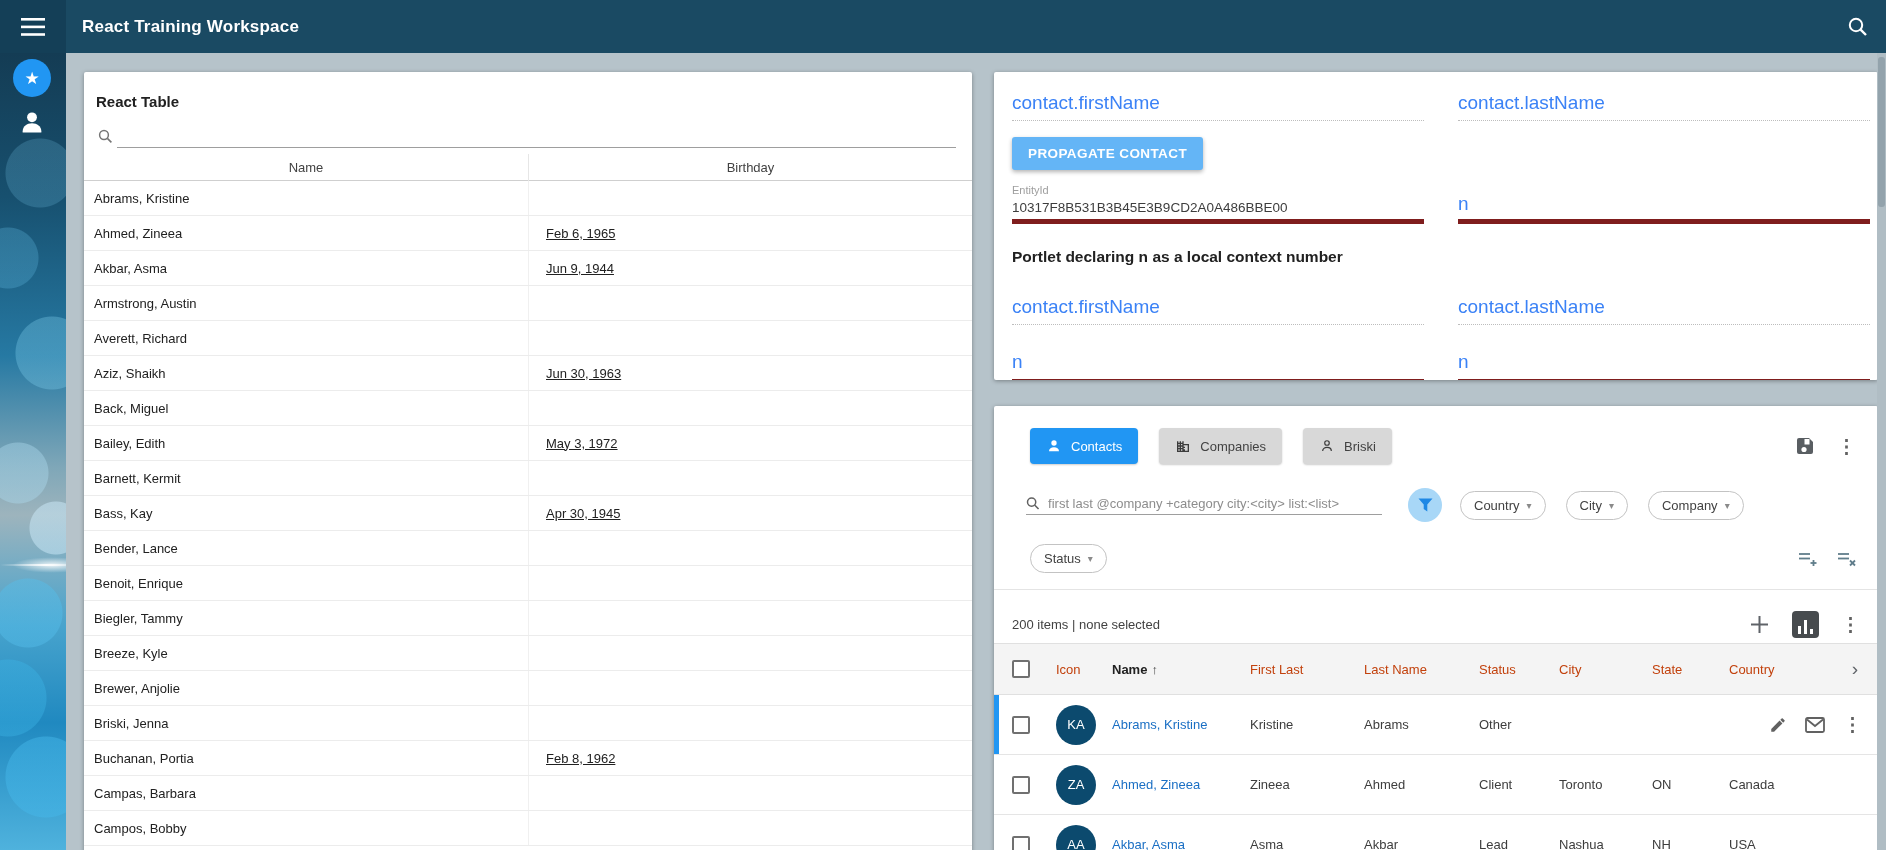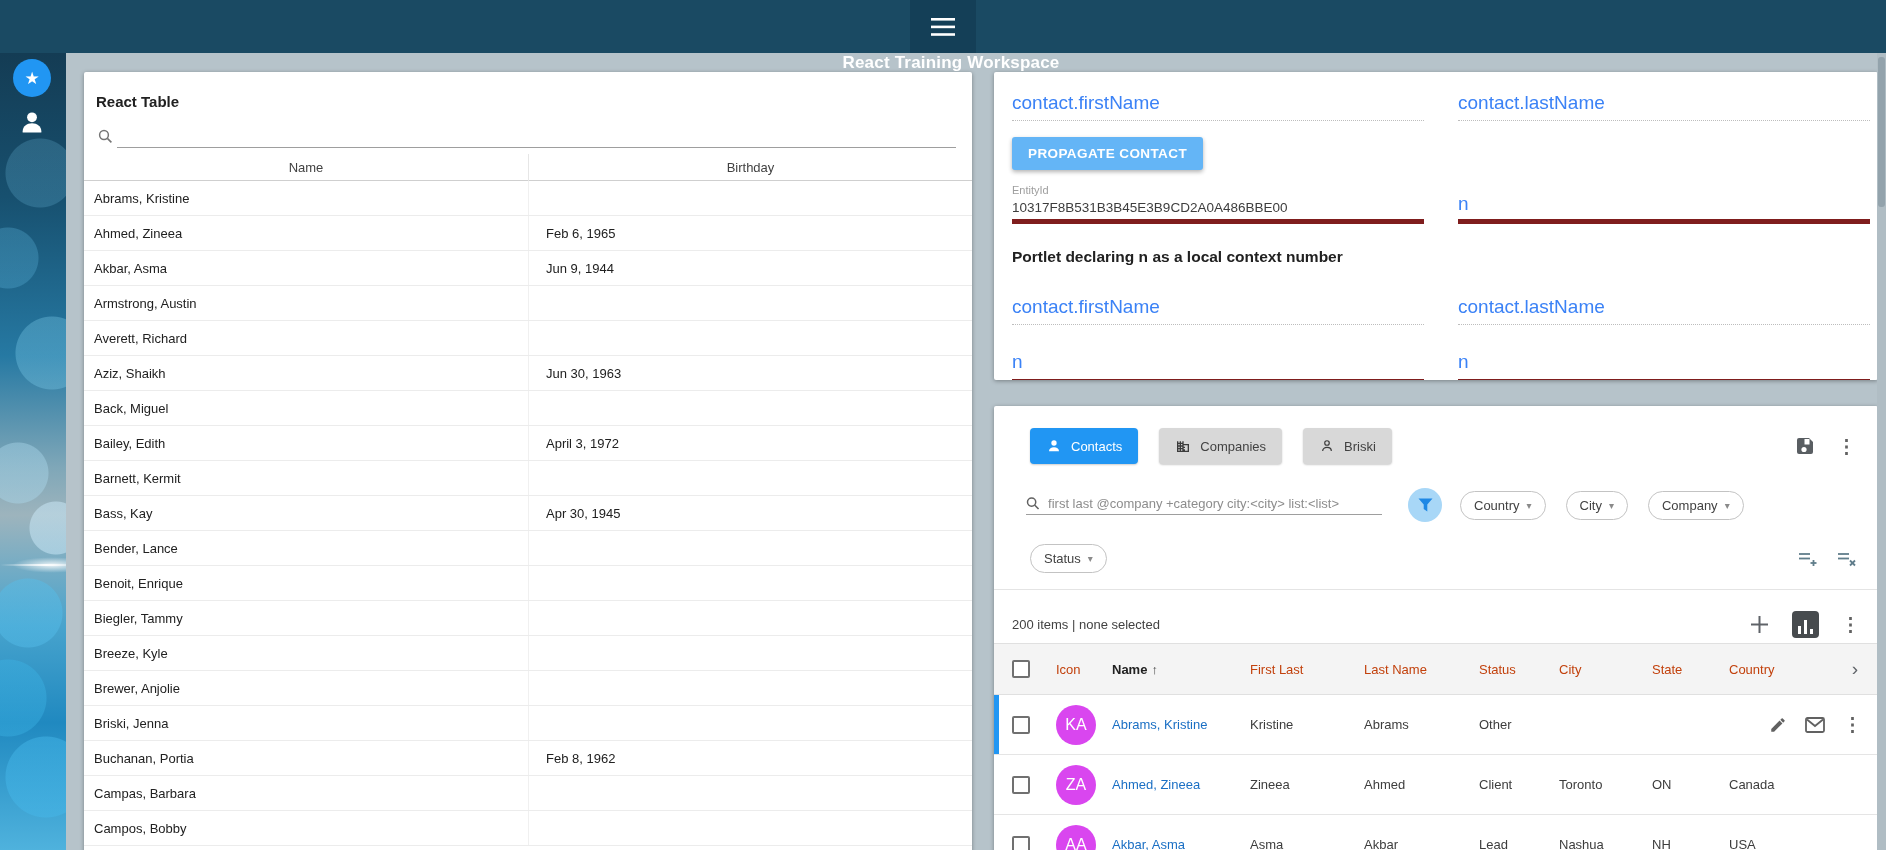--- a/index.html
+++ b/index.html
@@ -1,20 +1,20 @@
 <!DOCTYPE html>
 <html><head>
 <meta charset="utf-8">
 <style>
   * { margin:0; padding:0; box-sizing:border-box; }
   html,body { width:1886px; height:850px; overflow:hidden; font-family:"Liberation Sans",sans-serif; }
   .screen { position:relative; width:1886px; height:850px; background:#b6c3ca; overflow:hidden; }
 
   
-  .topbar { position:absolute; left:0; top:0; width:1886px; height:53px; background:#1a4a63; z-index:30; display:flex; align-items:center;flex-direction:column; }
+  .topbar { position:absolute; left:0; top:0; width:1886px; height:53px; background:#1a4a63; z-index:30; display:flex; align-items:center; }
   .topbar-menu { width:66px; height:53px; background:#143f57; display:flex; align-items:center; justify-content:center; cursor:pointer; flex:0 0 auto; }
   .topbar-title { color:#fff; font-size:17px; font-weight:bold; margin-left:16px; letter-spacing:.2px; }
   .topbar-search { margin-left:auto; margin-right:12px; width:34px; height:34px; display:flex; align-items:center; justify-content:center; cursor:pointer; }
 
   
   .sidebar { position:absolute; left:0; top:53px; width:66px; height:797px; z-index:20;
     background:
       radial-gradient(circle at 40px 120px, rgba(120,200,235,.22) 0 34px, transparent 35px),
       radial-gradient(circle at 8px 205px,  rgba(100,190,230,.28) 0 30px, transparent 31px),
       radial-gradient(circle at 52px 300px, rgba(130,210,240,.32) 0 36px, transparent 37px),
@@ -43,21 +43,21 @@
   .lt-search { display:flex; align-items:flex-end; margin:18px 16px 0 14px; }
   .lt-search .mag { flex:0 0 auto; margin:0 4px 4px 0; }
   .lt-search .line { flex:1; border-bottom:1px solid #9e9e9e; }
   .lt-search input { width:100%; border:none; outline:none; font-size:13px; padding:2px 0; background:transparent; color:#212121; }
   .lt-head { display:grid; grid-template-columns:1fr 1fr; height:27px; align-items:center; border-bottom:1px solid #cfcfcf; margin-top:6px; }
   .lt-head .hc { text-align:center; font-size:13px; color:#424242; }
   .lt-head .hc:last-child { border-left:1px solid #e6e6e6; height:100%; line-height:27px; }
   .lt-row { display:grid; grid-template-columns:1fr 1fr; height:35px; border-bottom:1px solid #ececec; cursor:pointer; }
   .lt-cell { font-size:13px; color:#212121; display:flex; align-items:center; }
   .lt-name { padding-left:10px; }
-  .lt-bday { border-left:1px solid #f0f0f0; padding-left:17px; }
+  .lt-bday { border-left:1px solid #f0f0f0; padding-left:17px;text-decoration:underline; }
 
   
   .form-inner { padding:20px 8px 0 18px; }
   .f-grid { display:grid; grid-template-columns:412px 412px; column-gap:34px; }
   .f-field { position:relative; }
   .f-label { font-size:19px; color:#3b82f6; padding-bottom:6px; }
   .f-label.small { font-size:11px; color:#9e9e9e; padding-bottom:4px; }
   .f-value { font-size:13.5px; color:#3d3d3d; padding-bottom:4px; min-height:18px; }
   .u-dot { border-bottom:1px dotted #bdbdbd; }
   .u-solid { border-bottom:5px solid #7f1d1d; }
@@ -96,21 +96,21 @@
 
   .grid-row { display:grid; grid-template-columns:44px 56px 138px 114px 115px 80px 93px 77px 96px 1fr; align-items:center; padding:0 12px 0 18px; }
   .c-headrow { height:52px; background:#f4f4f4; border-top:1px solid #e0e0e0; border-bottom:1px solid #e0e0e0; }
   .c-h { font-size:13px; color:#c2410c; padding-right:8px; }
   .c-h.sorted { color:#212121; font-weight:bold; }
   .c-h .arrow { font-weight:normal; font-size:13px; margin-left:4px; color:#424242; }
   .c-h.chev { text-align:right; font-size:19px; color:#5f6368; cursor:pointer; }
   .cbx { width:18px; height:18px; border:2px solid #707070; border-radius:2px; background:#fff; cursor:pointer; }
   .c-row { position:relative; height:60px; border-bottom:1px solid #e5e5e5; cursor:pointer; background:#fff; }
   .c-row .selbar { position:absolute; left:0; top:0; width:5px; height:100%; background:#2196f3; }
-  .avatar { width:40px; height:40px; border-radius:50%; background:#d946ef; color:#fff; font-size:16px; display:flex; align-items:center; justify-content:center; }
+  .avatar { width:40px; height:40px; border-radius:50%; background:#0c4a6e; color:#fff; font-size:13px; display:flex; align-items:center; justify-content:center; }
   .c-cell { font-size:13px; color:#3d3d3d; padding-right:8px; overflow:hidden; white-space:nowrap; }
   .c-cell.namelink { color:#1a6fc4; }
   .row-actions { position:absolute; right:12px; top:0; height:100%; display:flex; align-items:center; gap:10px; }
 </style>
 </head>
 <body>
 
 <div class="screen">
 
   <header class="topbar">
@@ -179,21 +179,21 @@
         <div class="lt-row">
           <div class="lt-cell lt-name">Aziz, Shaikh</div>
           <div class="lt-cell lt-bday">Jun 30, 1963</div>
         </div>
         <div class="lt-row">
           <div class="lt-cell lt-name">Back, Miguel</div>
           <div class="lt-cell lt-bday"></div>
         </div>
         <div class="lt-row">
           <div class="lt-cell lt-name">Bailey, Edith</div>
-          <div class="lt-cell lt-bday">April 3, 1972</div>
+          <div class="lt-cell lt-bday">May 3, 1972</div>
         </div>
         <div class="lt-row">
           <div class="lt-cell lt-name">Barnett, Kermit</div>
           <div class="lt-cell lt-bday"></div>
         </div>
         <div class="lt-row">
           <div class="lt-cell lt-name">Bass, Kay</div>
           <div class="lt-cell lt-bday">Apr 30, 1945</div>
         </div>
         <div class="lt-row">

